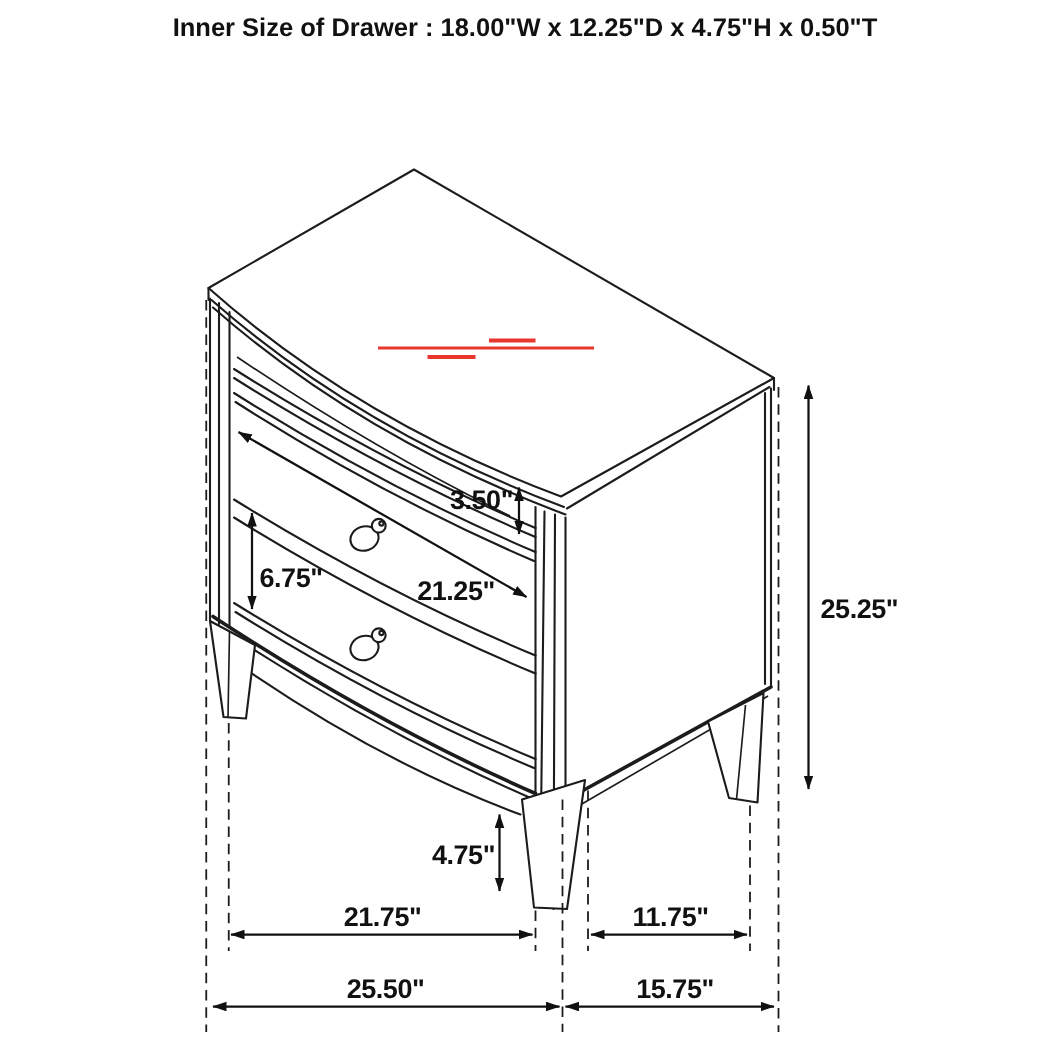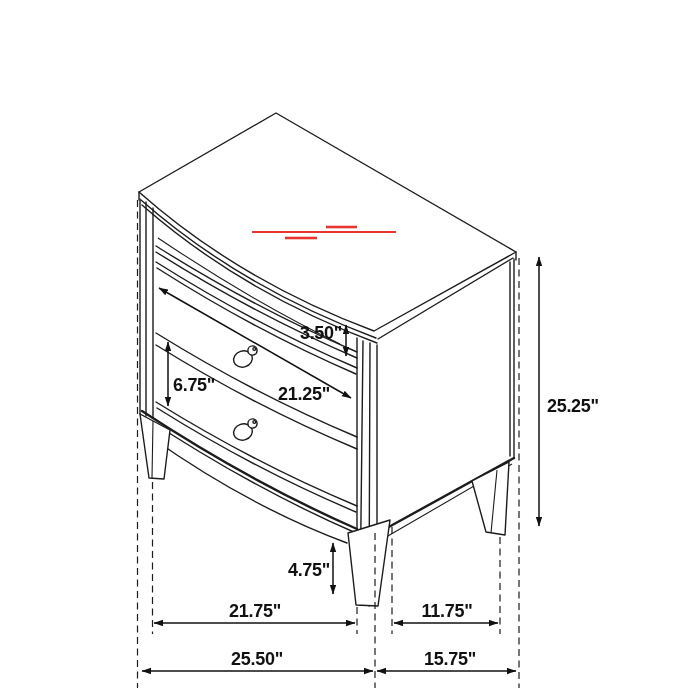--- a/index.html
+++ b/index.html
@@ -33,20 +33,21 @@
   .whiteface{fill:#ffffff;stroke:#1c1c1c;stroke-width:1.4;stroke-linejoin:round;}
   .dashed{fill:none;stroke:#1c1c1c;stroke-width:1.2;stroke-dasharray:7 4.5;}
   .dim{stroke:#111111;stroke-width:1.5;fill:none;}
   .accent{fill:none;stroke-linecap:butt;}
 </style>
 </head>
 <body>
 
 <div id="canvas">
 
+  <div class="title">Inner Size of Drawer : 18.00"W x 12.25"D x 4.75"H x 0.50"T</div>
 
   <svg width="700" height="700" viewBox="0 0 700 700">
     <defs>
       <marker id="ah" markerWidth="10" markerHeight="7" refX="9" refY="3.2" orient="auto-start-reverse" markerUnits="userSpaceOnUse">
         <path d="M0,0 L9.5,3.2 L0,6.4 Z" fill="#111111"></path>
       </marker>
     </defs>
 
     <g>
 

